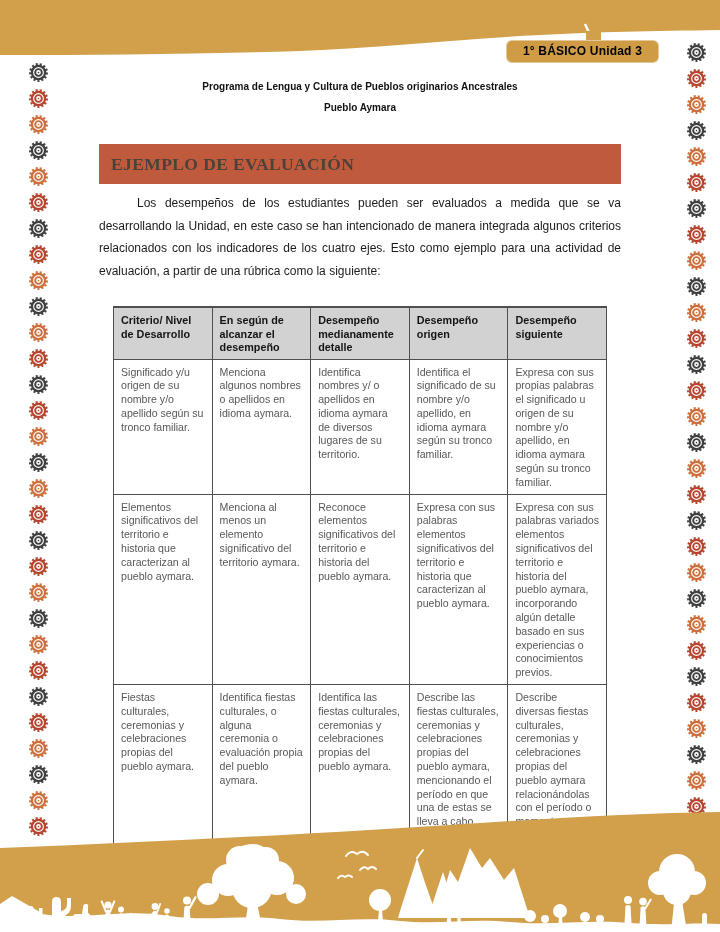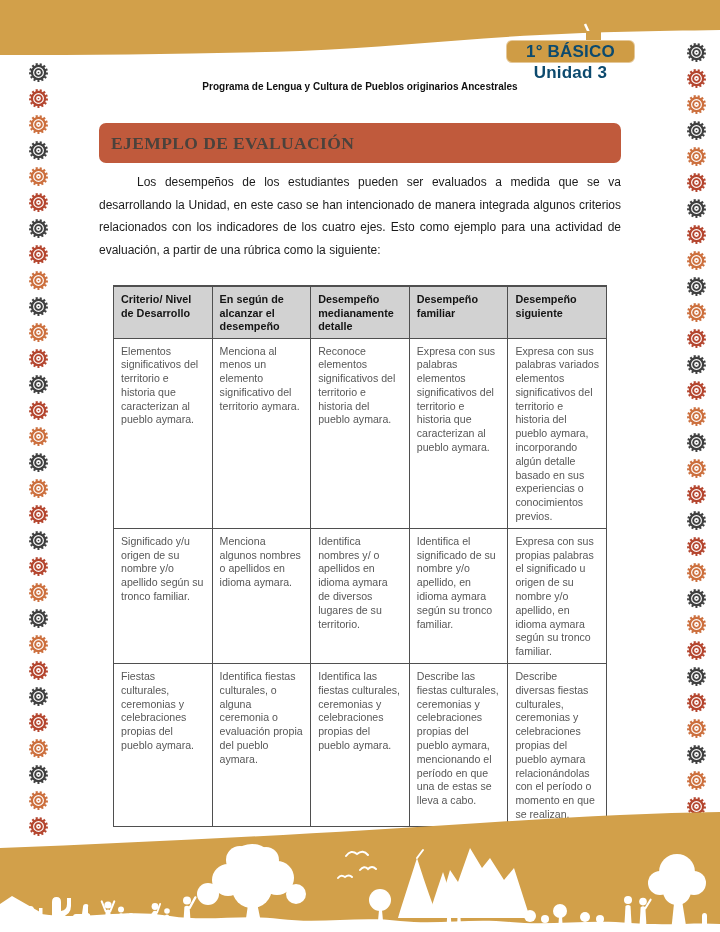--- a/index.html
+++ b/index.html
@@ -17,44 +17,44 @@
     width:720px;height:932px;position:relative;overflow:hidden;
     background:#fff;font-family:"Liberation Sans",sans-serif;
   }
   .gold-fill{fill:var(--gold);}
   .white-fill{fill:#ffffff;}
   .limb{stroke:#fff;stroke-width:2.2;fill:none;stroke-linecap:round;}
   .bird{stroke:#fff;stroke-width:2;fill:none;stroke-linecap:round;}
 
   .top-band{position:absolute;top:0;left:0;width:720px;height:64px;}
   .unit-badge{
-    position:absolute;top:40px;left:506px;width:129px;height:23px;
+    position:absolute;top:40px;left:506px;width:153px;height:23px;
     background:var(--gold-badge);border:1px solid rgba(255,255,255,.45);
     border-radius:6px;box-sizing:border-box;
-    color:#0c4a6e;font-size:17px;font-weight:bold;letter-spacing:.2px;
+    color:#000000;font-size:12px;font-weight:bold;letter-spacing:.2px;
     text-align:center;line-height:21px;
   }
   .badge-tab{position:absolute;top:31px;left:586px;width:15px;height:11px;background:var(--gold);}
 
   .ornament{position:absolute;display:flex;flex-direction:column;gap:5px;}
   .ornament.left{left:28px;top:62px;}
   .ornament.right{left:686px;top:42px;}
   .gear{width:21px;height:21px;line-height:0;}
 
   .content{position:absolute;left:99px;top:76px;width:522px;}
   .page-title{
     text-align:center;font-weight:bold;color:#111;
     font-size:10px;line-height:21px;
   }
   .section-header{
     margin-top:26px;height:40px;background:var(--terracotta);
     color:var(--header-ink);
     font-family:"Liberation Serif","DejaVu Serif",serif;
     font-weight:bold;font-size:17.5px;line-height:40px;
-    letter-spacing:.4px;padding-left:12px;box-sizing:border-box;border-radius:7px;
+    letter-spacing:.4px;padding-left:12px;box-sizing:border-box;
   }
   .intro{
     margin:8px 0 8px 0;color:var(--ink);
     font-size:12px;line-height:22.5px;text-align:justify;text-indent:38px;
   }
   table.rubric{
     margin:24px 0 0 14px;width:494px;border-collapse:collapse;table-layout:fixed;
     border:1.6px solid var(--border);border-top-width:2.2px;
   }
   table.rubric th,table.rubric td{
@@ -440,49 +440,50 @@
     <div class="gear"><svg viewBox="0 0 22 22" width="21" height="21">
         <circle cx="11" cy="11" r="8.6" fill="none" stroke="#b4452e" stroke-width="2.6" stroke-dasharray="2.1 2.05"></circle>
         <circle cx="11" cy="11" r="6.9" fill="#ffffff" stroke="#b4452e" stroke-width="2.4"></circle>
         <circle cx="11" cy="11" r="3.5" fill="none" stroke="#b4452e" stroke-width="2"></circle>
         <circle cx="11" cy="11" r="0.9" fill="#b4452e"></circle>
       </svg></div>
   </div>
 
 <div class="content">
   <div class="page-title">Programa de Lengua y Cultura de Pueblos originarios Ancestrales</div>
+  <div class="page-title">Pueblo Aymara</div>
 
   <div class="section-header">EJEMPLO DE EVALUACIÓN</div>
 
   <p class="intro">Los desempeños de los estudiantes pueden ser evaluados a medida que se va desarrollando la Unidad, en este caso se han intencionado de manera integrada algunos criterios relacionados con los indicadores de los cuatro ejes. Esto como ejemplo para una actividad de evaluación, a partir de una rúbrica como la siguiente:</p>
 
   <table class="rubric">
       <thead>
         <tr style="height: 43px;">
           <th>Criterio/ Nivel de Desarrollo</th>
           <th>En según de alcanzar el desempeño</th>
           <th>Desempeño medianamente detalle</th>
-          <th>Desempeño familiar</th>
+          <th>Desempeño origen</th>
           <th>Desempeño siguiente</th>
         </tr>
       </thead>
       <tbody>
+        <tr style="height: 103px;">
+          <td>Significado y/u origen de su nombre y/o apellido según su tronco familiar.</td>
+          <td>Menciona algunos nombres o apellidos en idioma aymara.</td>
+          <td>Identifica nombres y/ o apellidos en idioma aymara de diversos lugares de su territorio.</td>
+          <td>Identifica el significado de su nombre y/o apellido, en idioma aymara según su tronco familiar.</td>
+          <td>Expresa con sus propias palabras el significado u origen de su nombre y/o apellido, en idioma aymara según su tronco familiar.</td>
+        </tr>
         <tr style="height: 154px;">
           <td>Elementos significativos del territorio e historia que caracterizan al pueblo aymara.</td>
           <td>Menciona al menos un elemento significativo del territorio aymara.</td>
           <td>Reconoce elementos significativos del territorio e historia del pueblo aymara.</td>
           <td>Expresa con sus palabras elementos significativos del territorio e historia que caracterizan al pueblo aymara.</td>
           <td>Expresa con sus palabras variados elementos significativos del territorio e historia del pueblo aymara, incorporando algún detalle basado en sus experiencias o conocimientos previos.</td>
-        </tr>
-        <tr style="height: 103px;">
-          <td>Significado y/u origen de su nombre y/o apellido según su tronco familiar.</td>
-          <td>Menciona algunos nombres o apellidos en idioma aymara.</td>
-          <td>Identifica nombres y/ o apellidos en idioma aymara de diversos lugares de su territorio.</td>
-          <td>Identifica el significado de su nombre y/o apellido, en idioma aymara según su tronco familiar.</td>
-          <td>Expresa con sus propias palabras el significado u origen de su nombre y/o apellido, en idioma aymara según su tronco familiar.</td>
         </tr>
         <tr style="height: 153px;">
           <td>Fiestas culturales, ceremonias y celebraciones propias del pueblo aymara.</td>
           <td>Identifica fiestas culturales, o alguna ceremonia o evaluación propia del pueblo aymara.</td>
           <td>Identifica las fiestas culturales, ceremonias y celebraciones propias del pueblo aymara.</td>
           <td>Describe las fiestas culturales, ceremonias y celebraciones propias del pueblo aymara, mencionando el período en que una de estas se lleva a cabo.</td>
           <td>Describe diversas fiestas culturales, ceremonias y celebraciones propias del pueblo aymara relacionándolas con el período o momento en que se realizan.</td>
         </tr>
       </tbody>
     </table>

